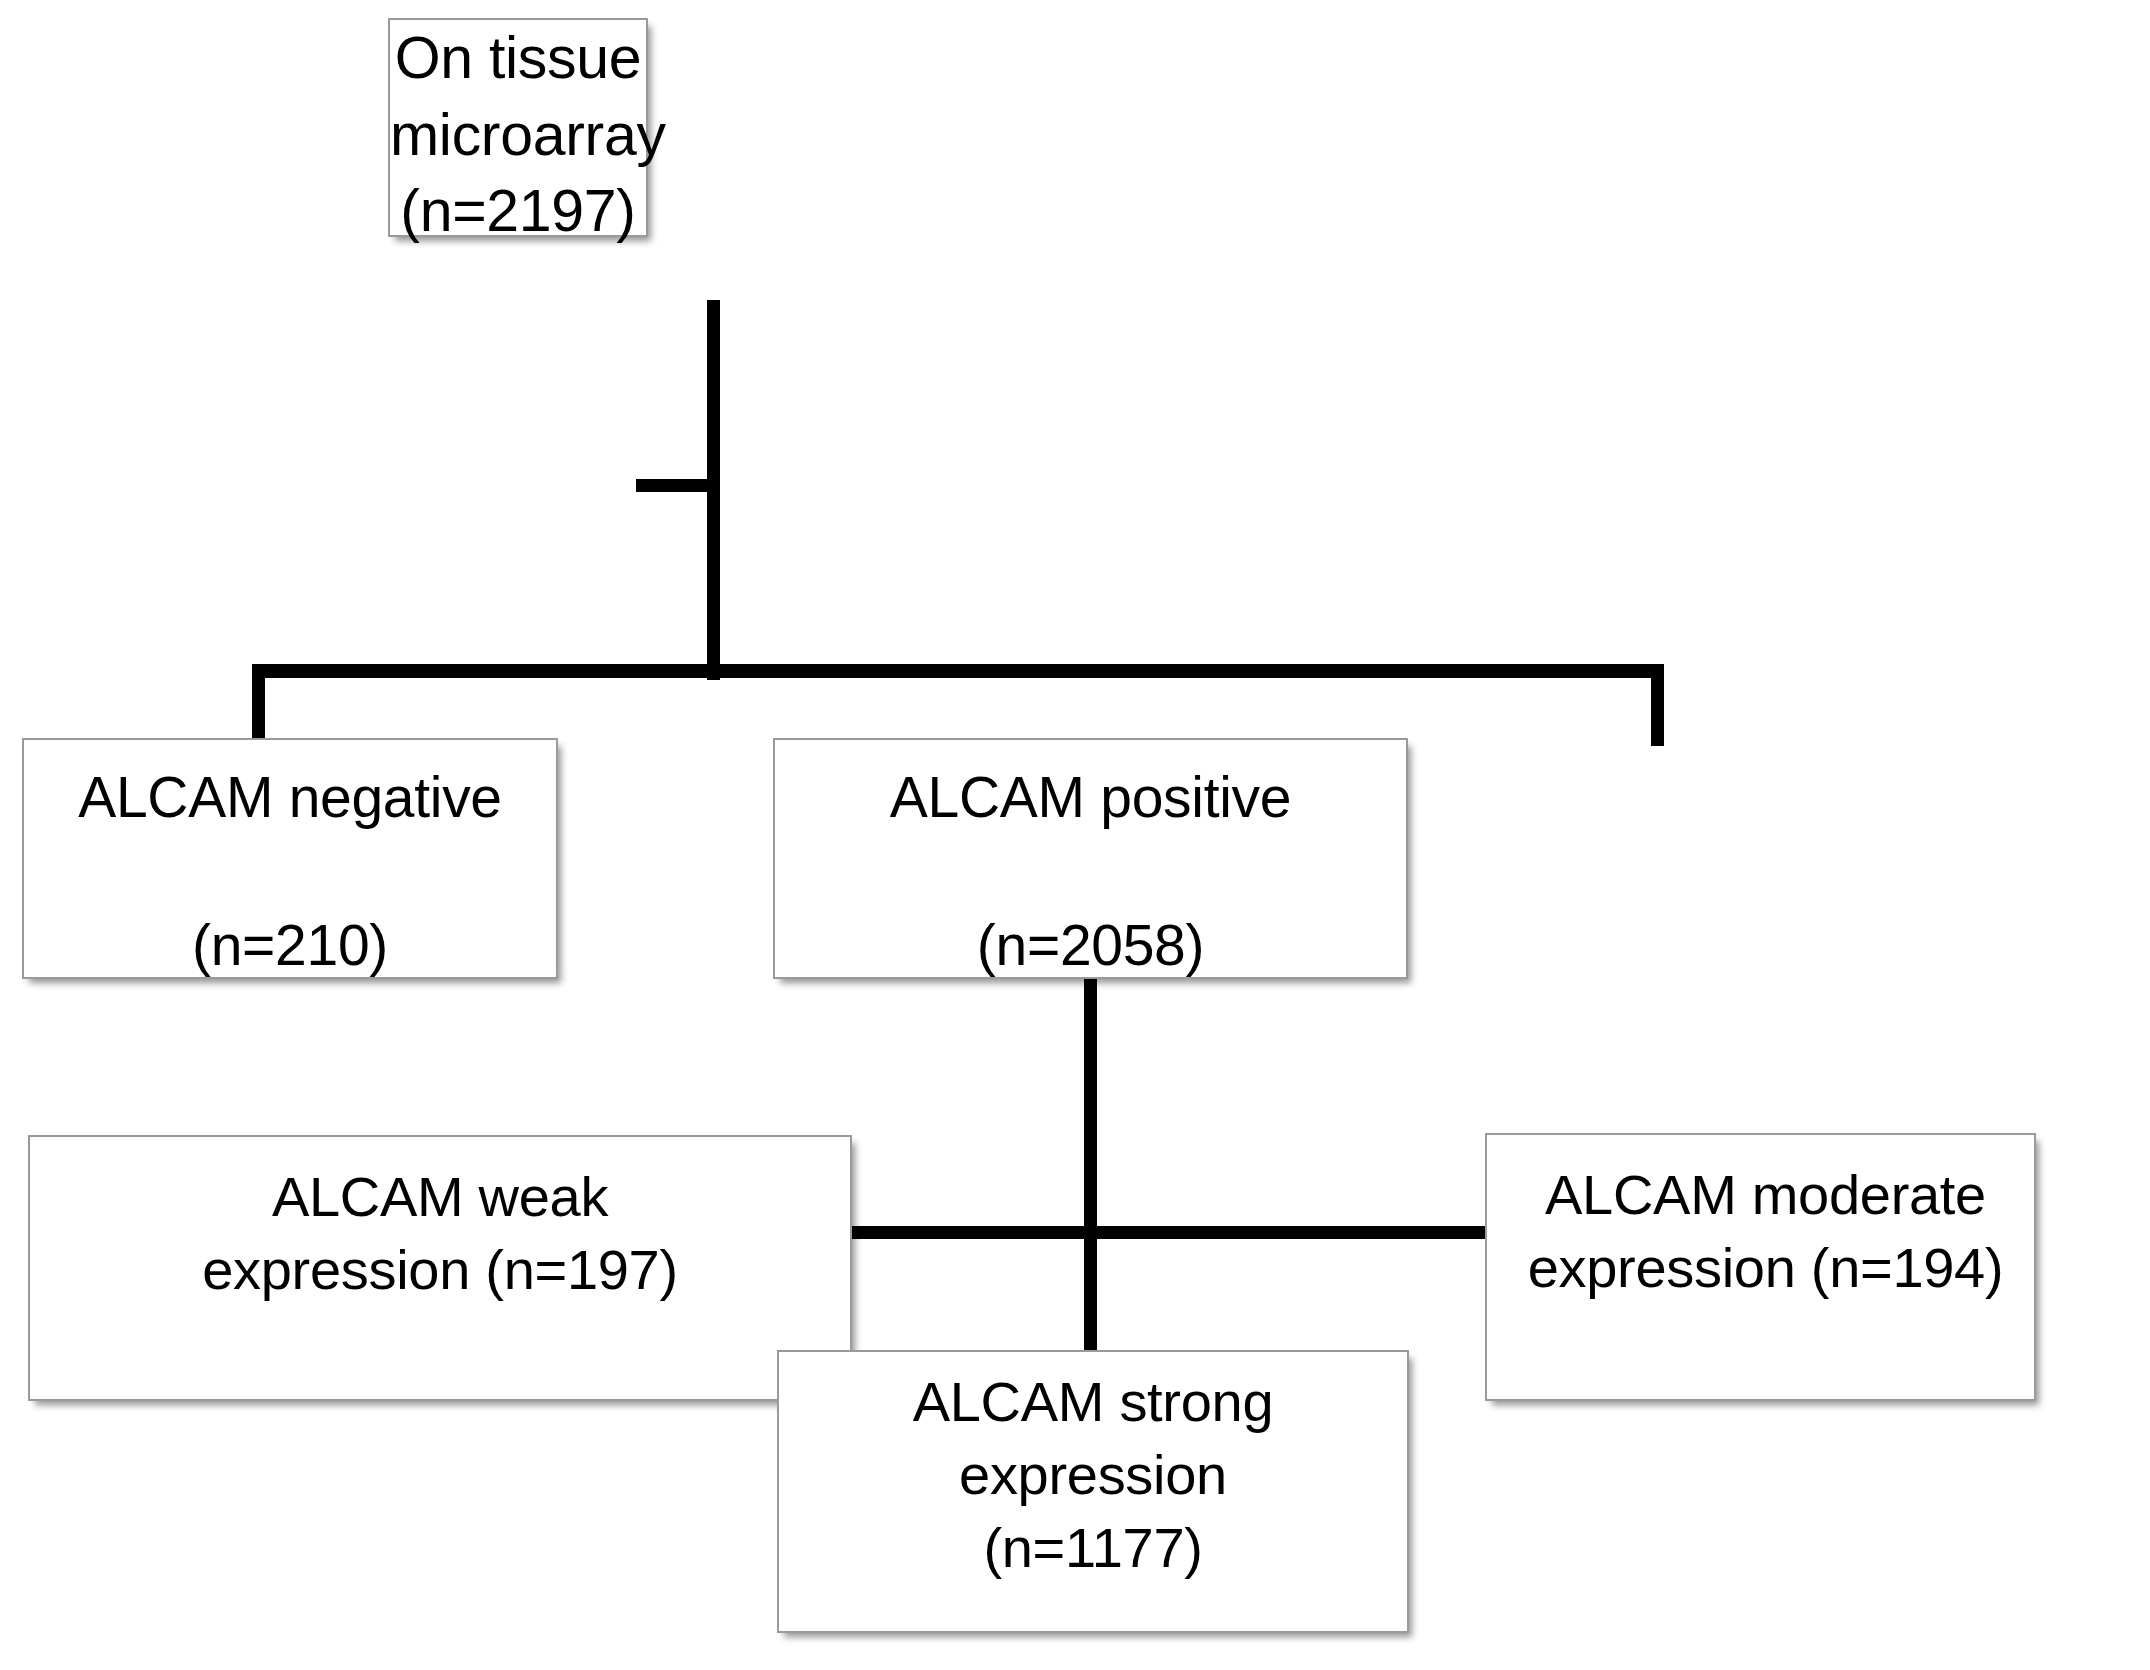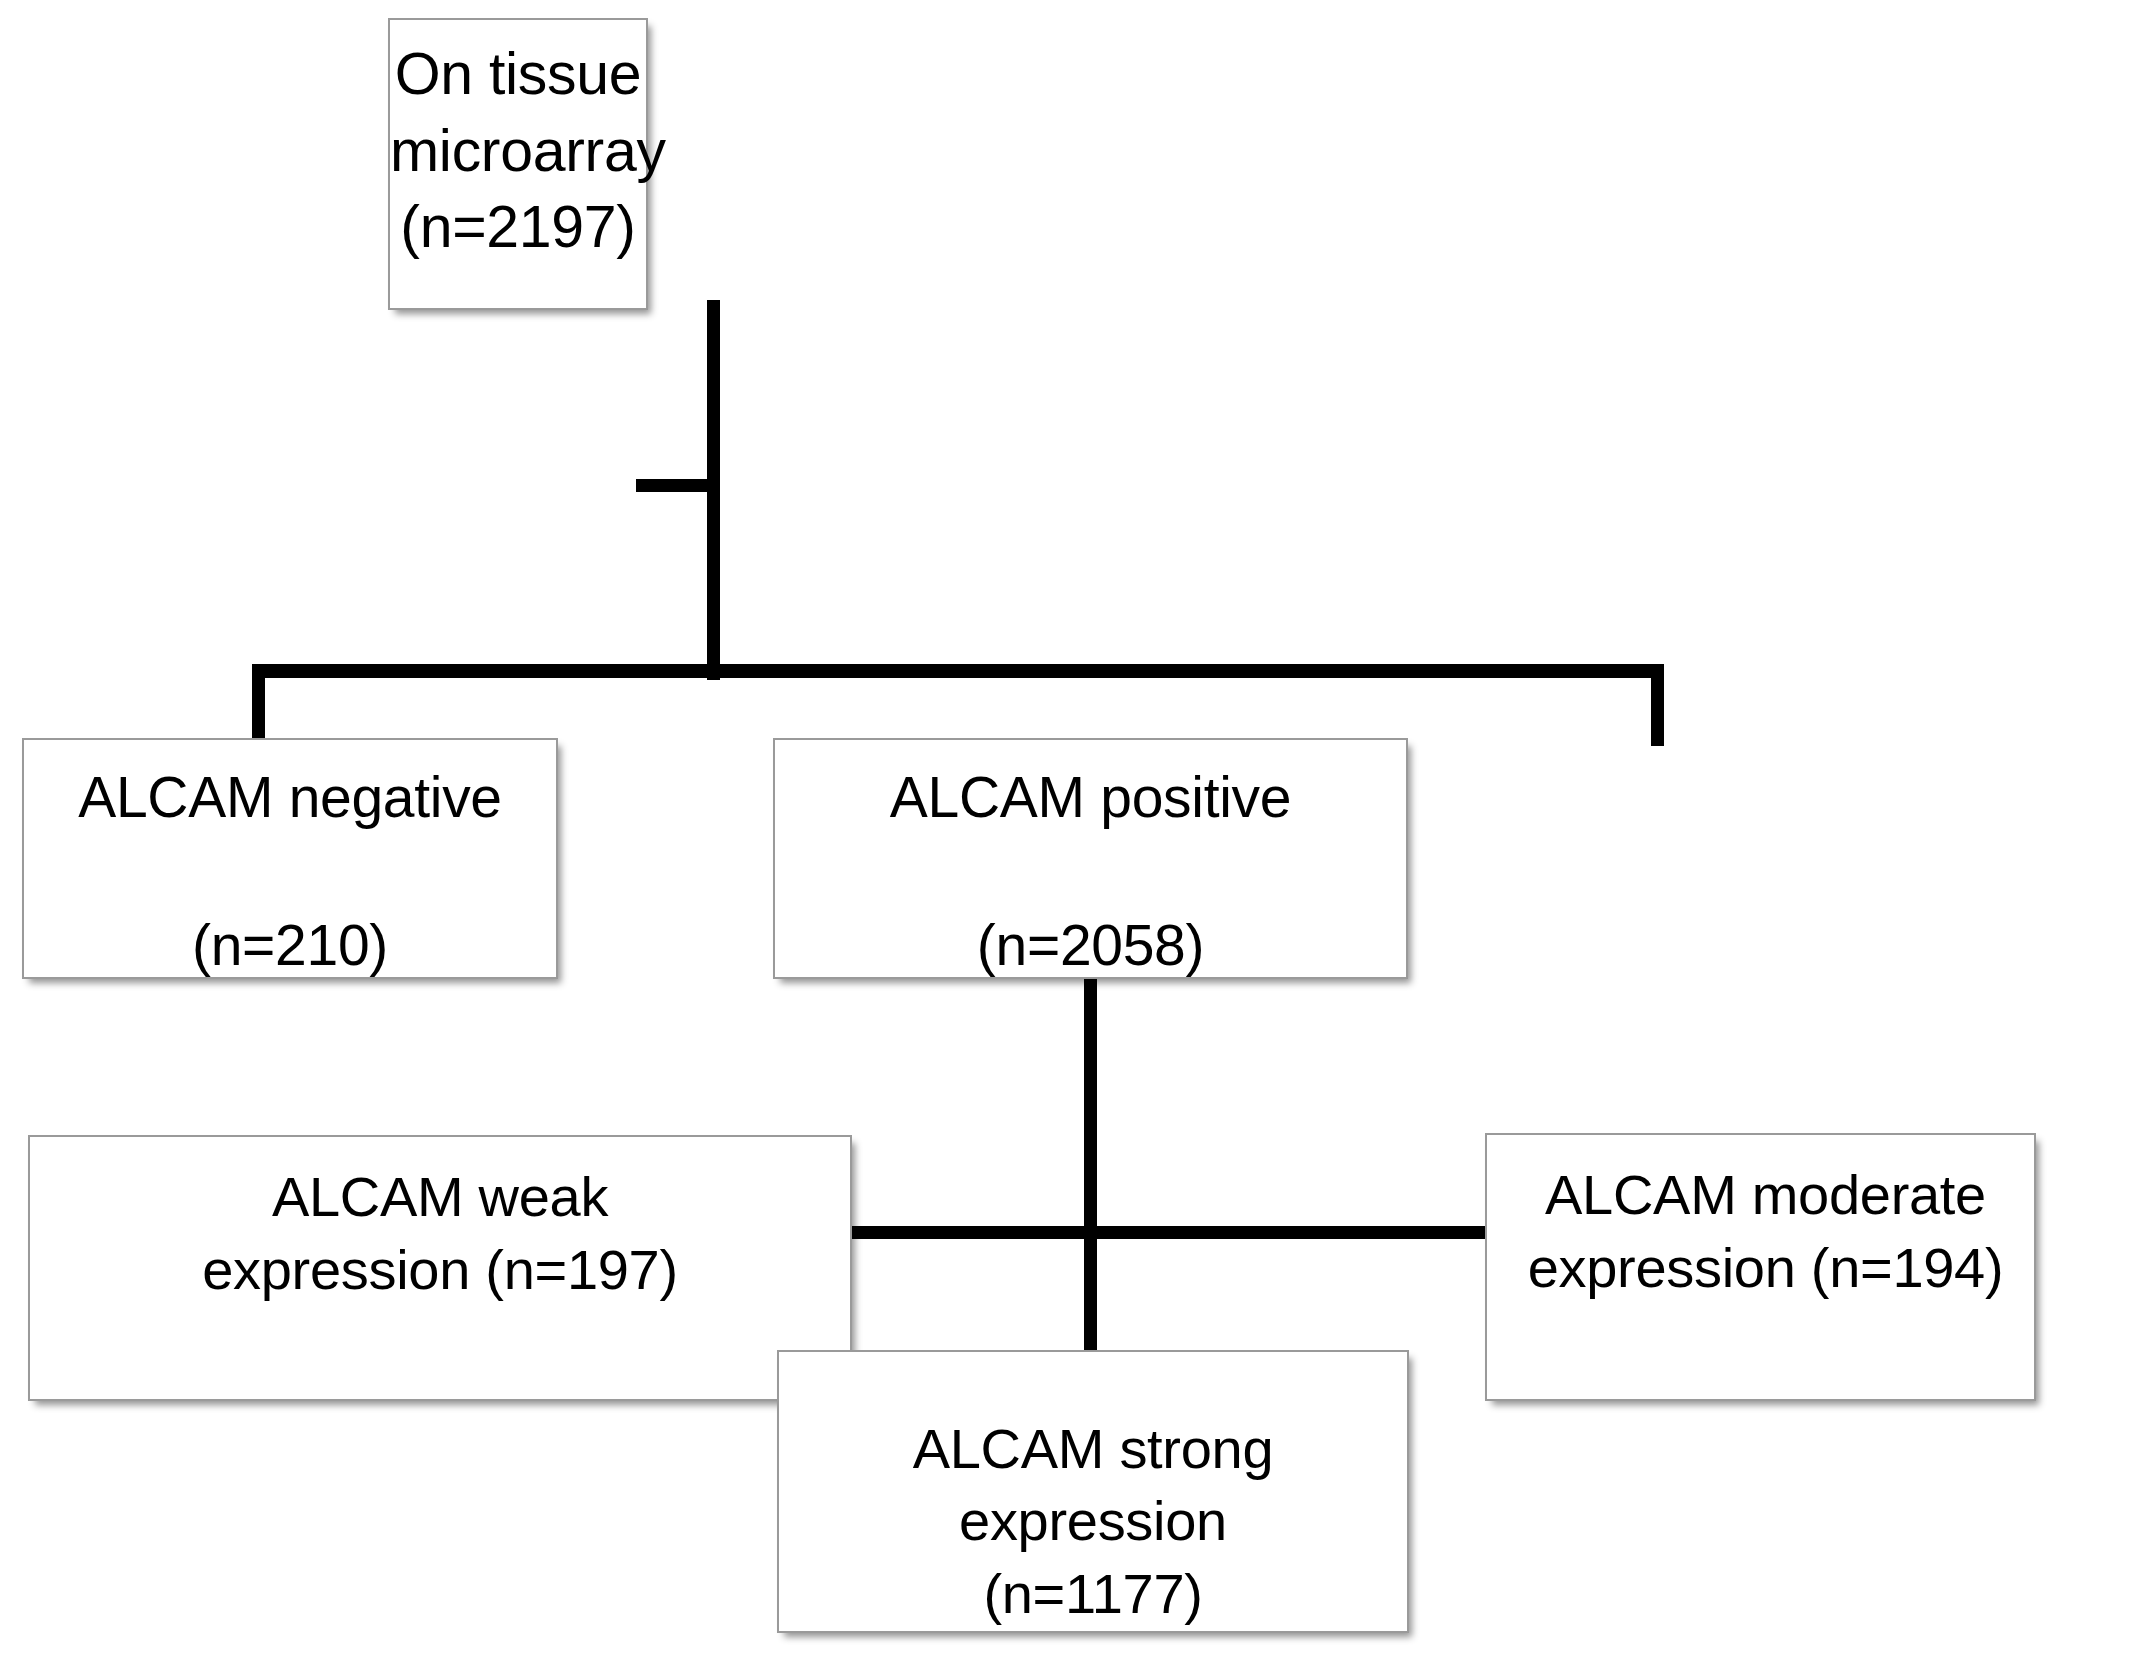--- a/index.html
+++ b/index.html
@@ -40,22 +40,21 @@
     white-space: pre-line;
     line-height: 1.30;
     font-weight: 400;
     letter-spacing: -0.3px;
   }
   .center .txt { text-align: center; }
   .leftal  .txt { text-align: left; }
 
   
   #box-tma {
-    left: 388px; top: 18px; width: 260px; height: 292px;
-    padding-top: 16px;
+    left: 388px; top: 18px; width: 260px; height: 219px;
   }
   #box-tma .txt { font-size: 59px; }
 
   #box-missing {
     left: 13px; top: 383px; width: 627px; height: 218px;
     padding-left: 28px; padding-top: 26px;
   }
   #box-missing .txt { font-size: 57px; }
 
   #box-negative {
@@ -78,21 +77,20 @@
 
   #box-moderate {
     left: 1485px; top: 1133px; width: 551px; height: 268px;
     padding-top: 24px; padding-left: 10px;
   }
   #box-moderate .txt { font-size: 56px; }
 
   #box-strong {
     left: 777px; top: 1350px; width: 632px; height: 283px;
     padding-top: 14px;
-    justify-content: flex-end;
   }
   #box-strong .txt { font-size: 56px; }
 
   
   #ln-tma-down   { left: 707px; top: 300px;  width: 13px;  height: 380px; }
   #ln-missing    { left: 636px; top: 479px;  width: 78px;  height: 13px;  }
   #ln-split-bar  { left: 252px; top: 664px;  width: 1412px; height: 14px; }
   #ln-split-left { left: 252px; top: 664px;  width: 13px;  height: 82px;  }
   #ln-split-right{ left: 1651px; top: 664px; width: 13px;  height: 82px;  }
   #ln-pos-down   { left: 1084px; top: 972px; width: 13px;  height: 390px; }

